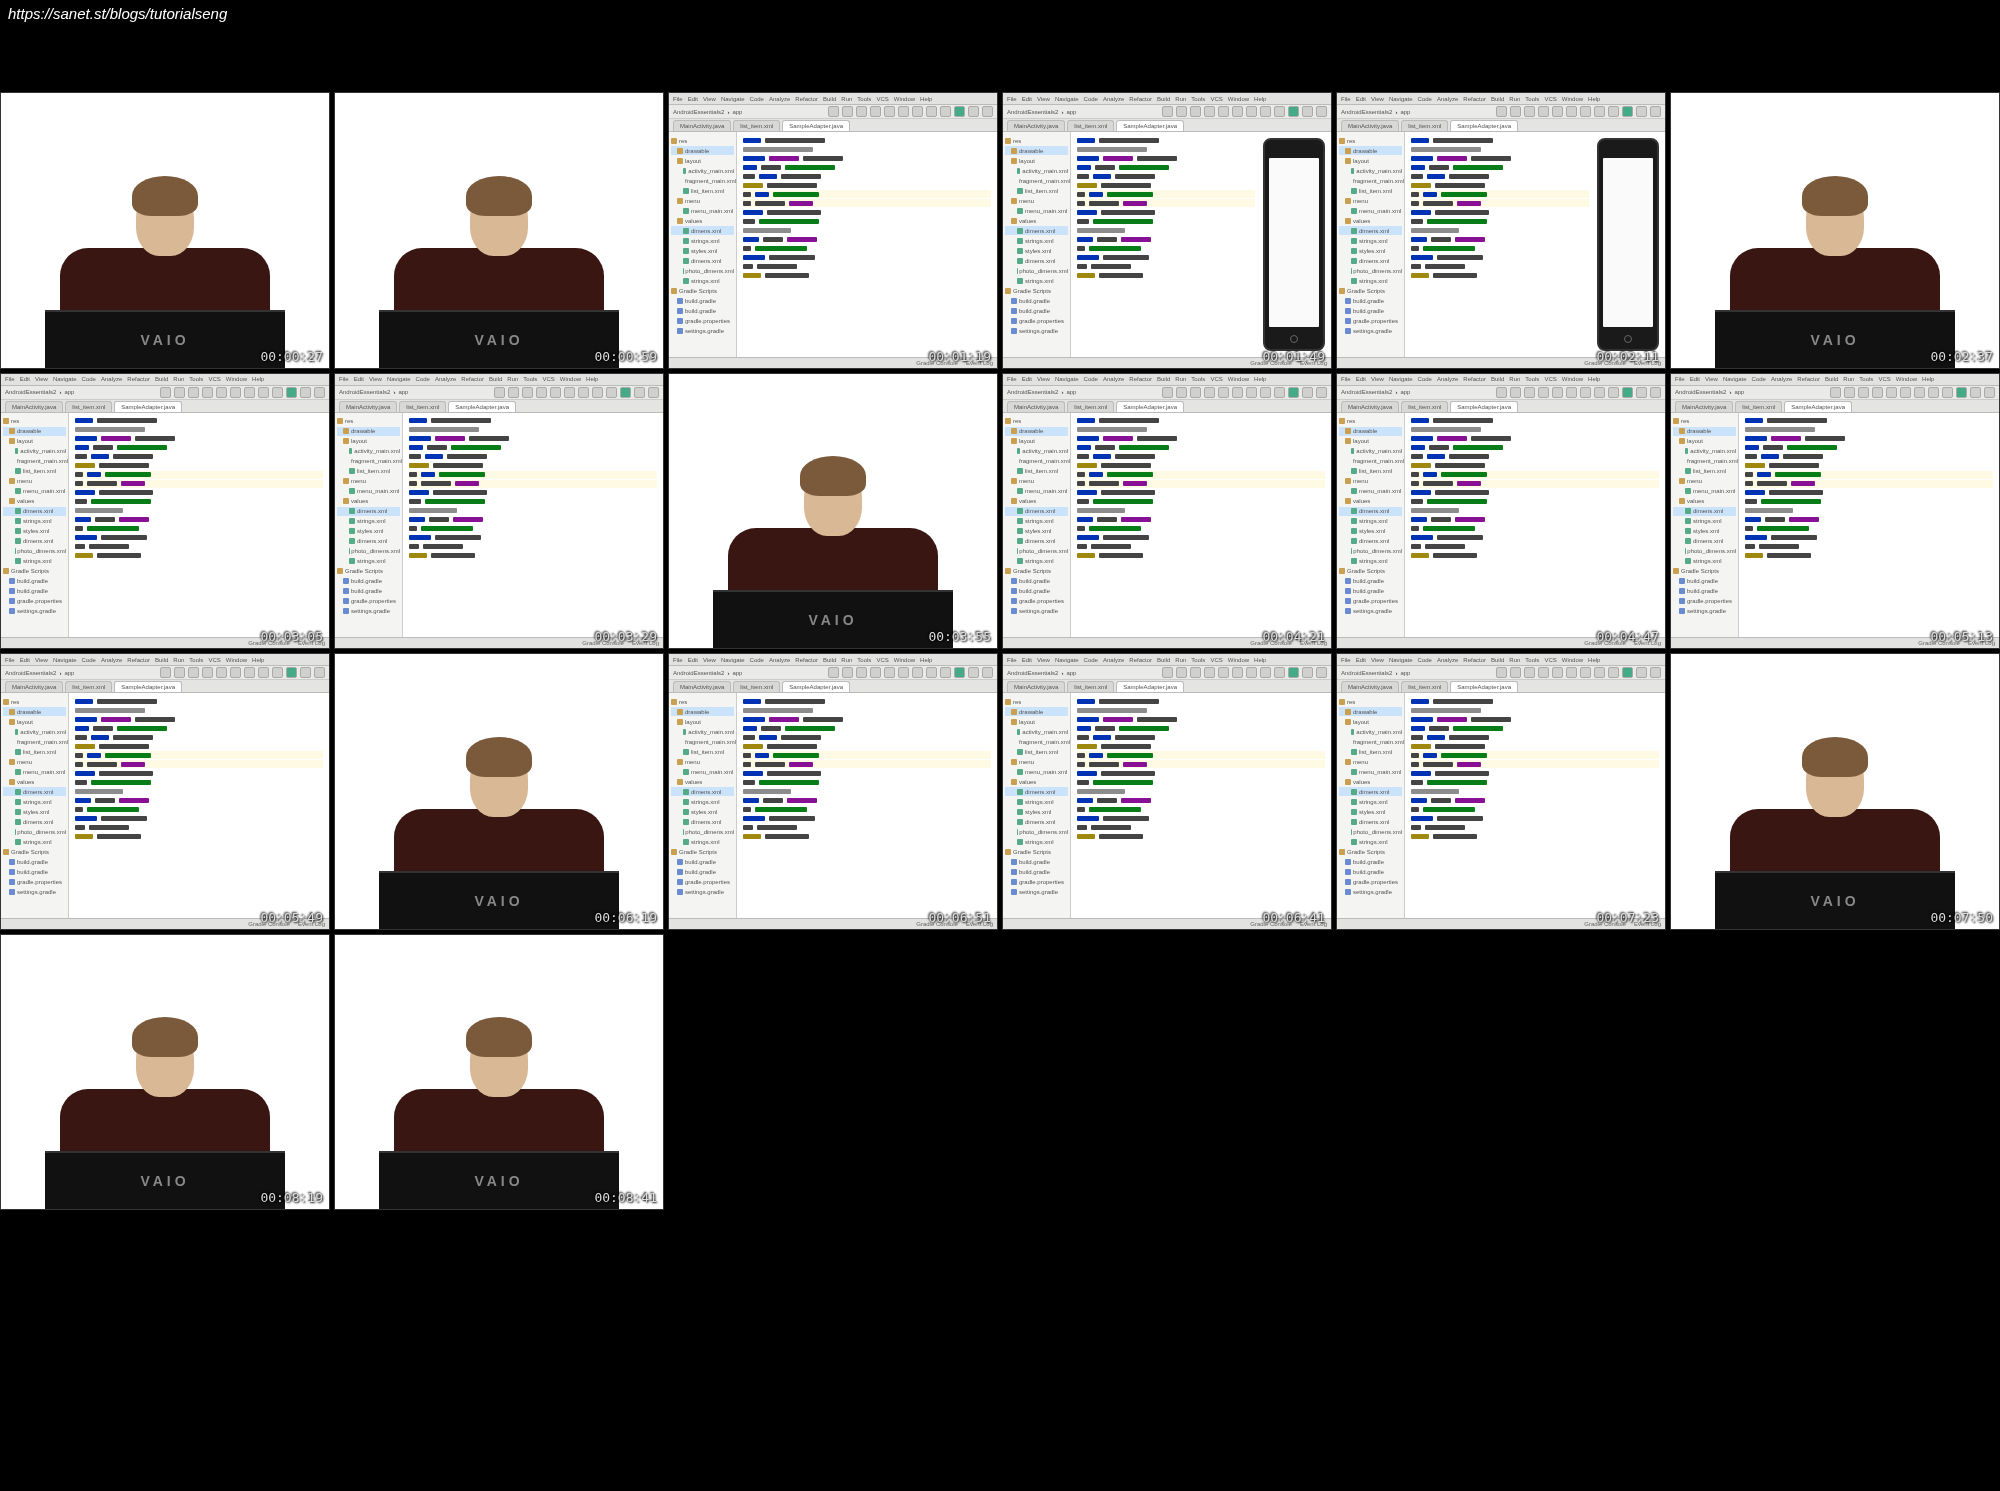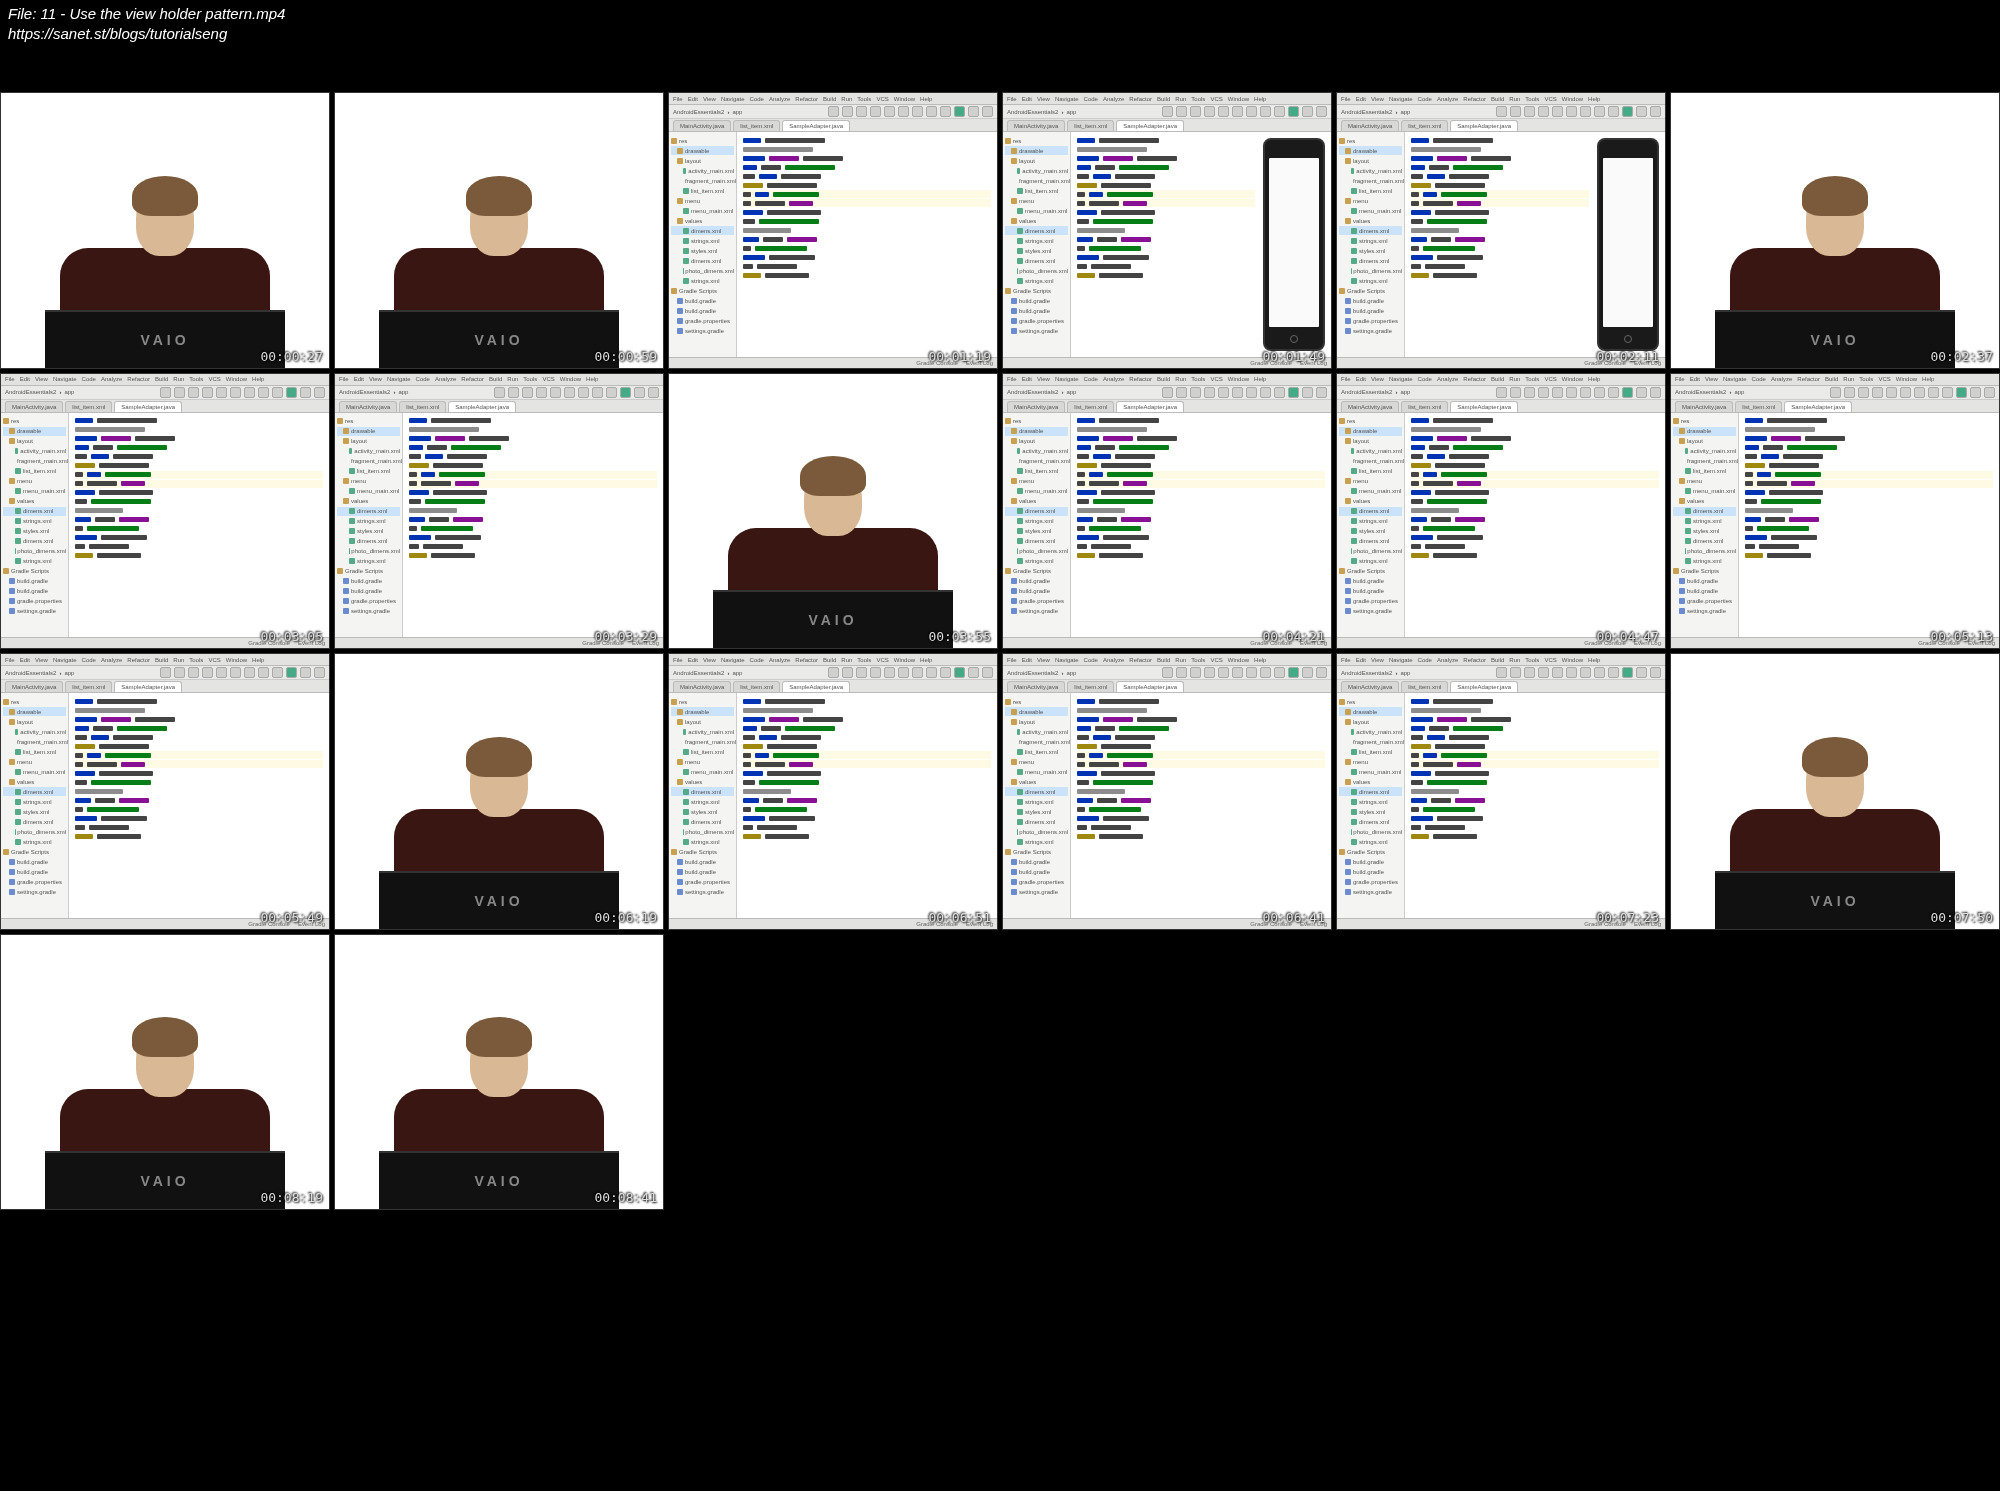--- a/index.html
+++ b/index.html
@@ -245,21 +245,20 @@
     width: 8px; height: 8px;
     border: 1px solid #666;
     border-radius: 50%;
   }
   .editor-narrow { padding-right: 76px; }
 </style>
 </head>
 <body>
 
 <div class="header">
-  <div>File: 11 - Use the view holder pattern.mp4</div>
   <div>https://sanet.st/blogs/tutorialseng</div>
 </div>
 
 <div class="grid" id="grid">
     <div class="thumb talk">
     <div class="person">
       <div class="head">
           <div class="hair"></div>
         </div>
       <div class="torso"></div>

